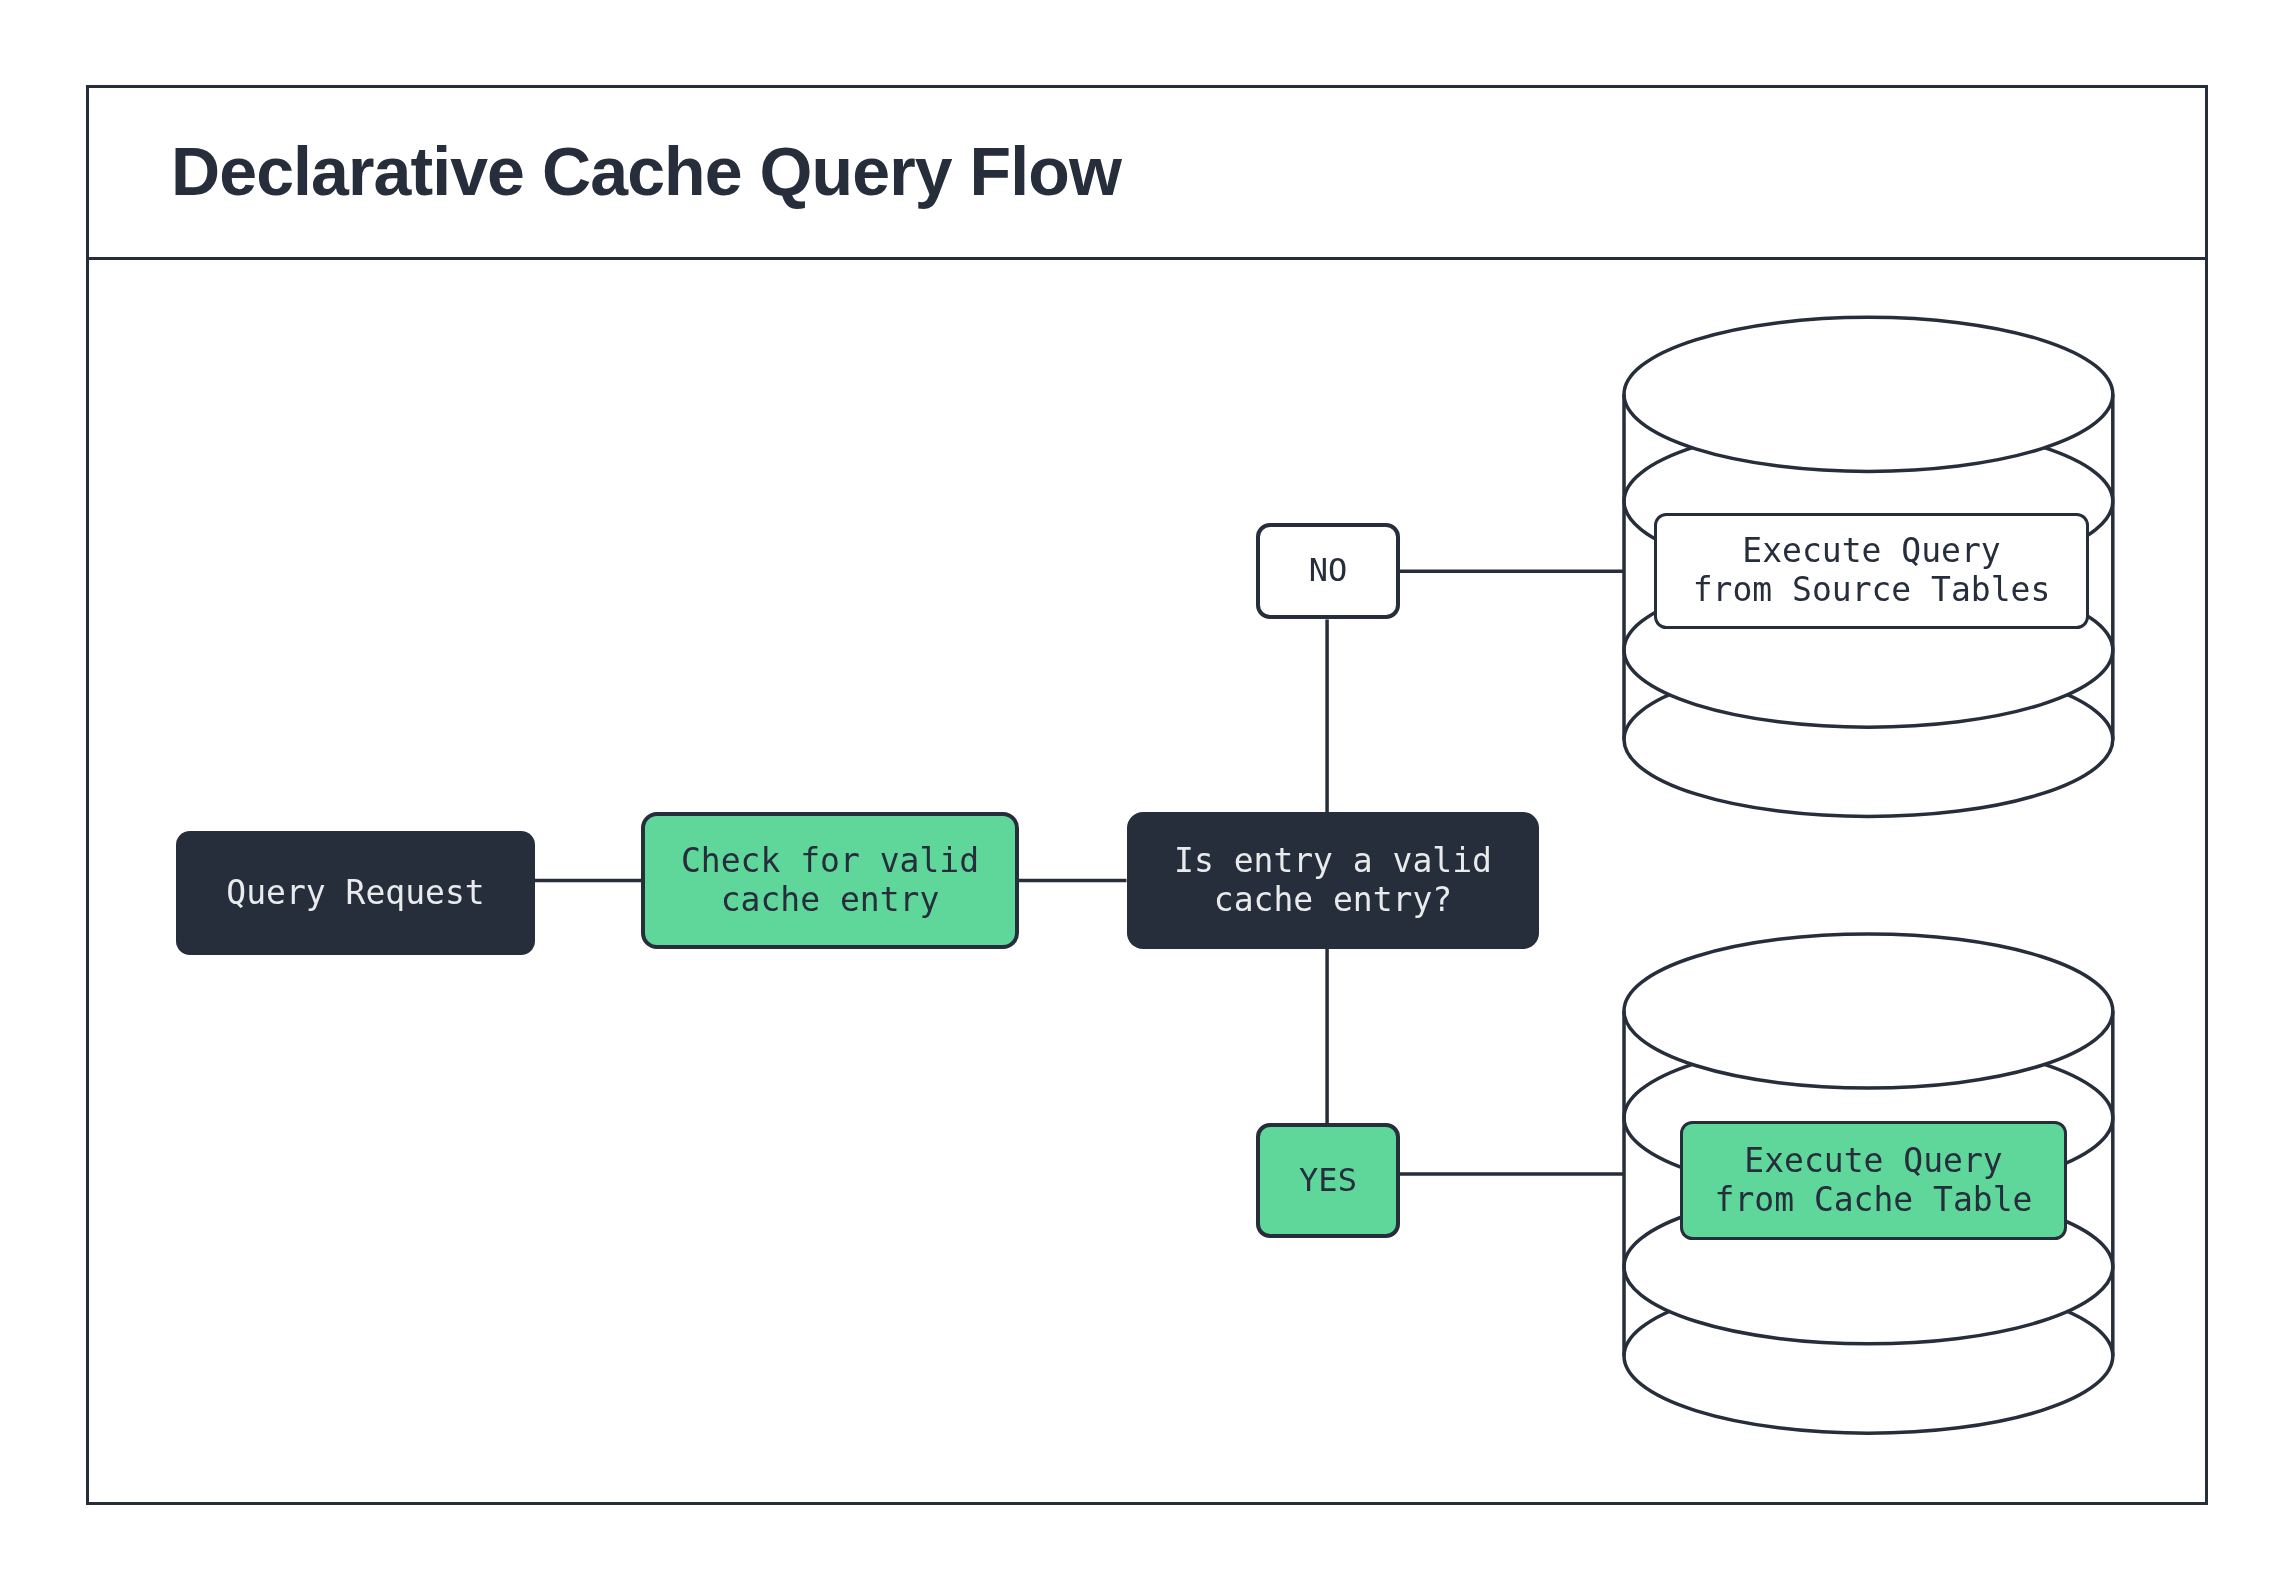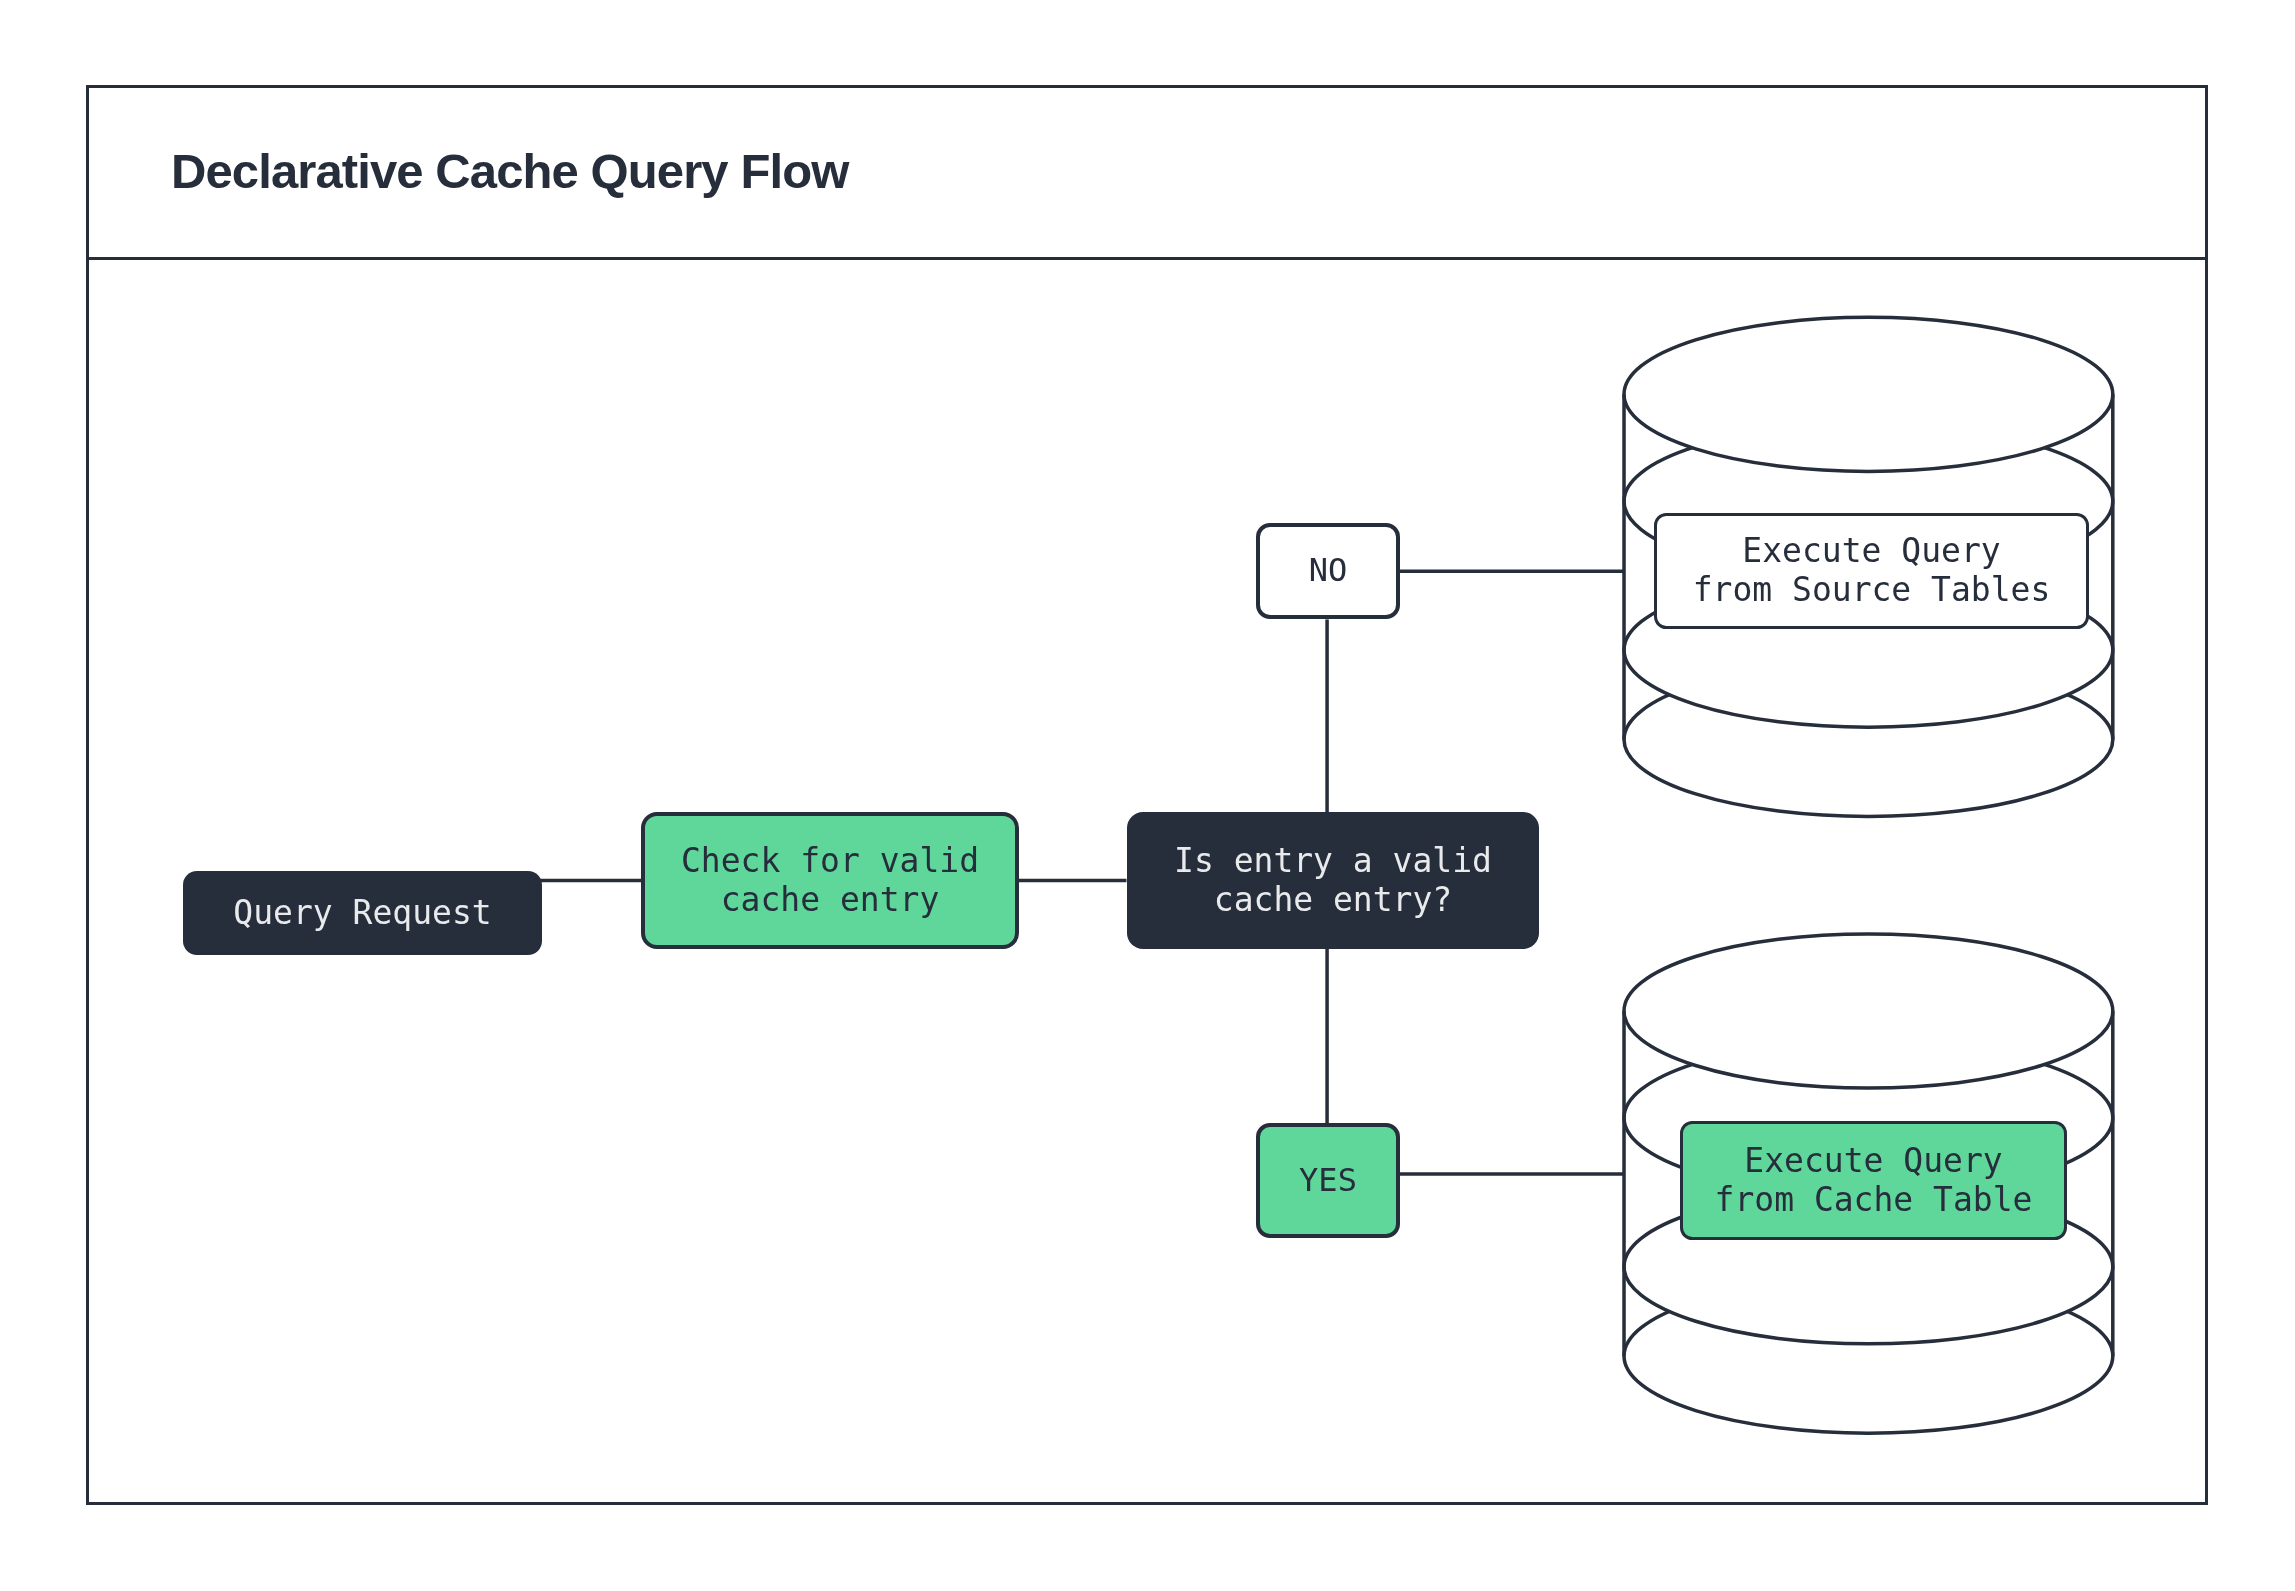--- a/index.html
+++ b/index.html
@@ -24,21 +24,21 @@
   }
   .header{
     position:absolute;left:86px;top:85px;width:2122px;height:175px;
     border-bottom:3.5px solid var(--dark);
     box-sizing:border-box;
     display:flex;align-items:center;
   }
   .title{
     font-family:"Liberation Sans", sans-serif;
     font-weight:700;
-    font-size:49px;
+    font-size:68px;
     color:var(--dark);
     margin-left:85px;
     letter-spacing:-0.9px;
     white-space:nowrap;
   }
   svg.wires{position:absolute;left:0;top:0;width:2295px;height:1591px;}
   .node{
     position:absolute;
     box-sizing:border-box;
     display:flex;flex-direction:column;
@@ -50,21 +50,21 @@
     white-space:nowrap;
   }
   .node.dark{background:var(--dark);color:var(--light);}
   .node.green{background:var(--green);border:4.4px solid var(--dark);}
   .node.white{background:var(--white);border:4.4px solid var(--dark);}
   .node.thin{border-width:3.5px;}
   .node.small{font-size:32px;}
   .r16{border-radius:14px;}
   .r18{border-radius:16px;}
   .r14{border-radius:12.3px;}
-  .q{ left:183px; top:831px; width:359px; height:84px;margin-top:40px; }
+  .q{ left:176px; top:831px; width:359px; height:124px; }
   .chk{ left:641px; top:812px; width:378px; height:137px; }
   .dec{ left:1127px; top:812px; width:412px; height:137px; }
   .no{ left:1256px; top:523px; width:144px; height:96px; }
   .yes{ left:1256px; top:1123px; width:144px; height:115px; }
   .srcLbl{ left:1654px; top:513px; width:435px; height:116px; }
   .cacLbl{ left:1680px; top:1121px; width:387px; height:119px; }
 </style>
 </head>
 <body>
 

